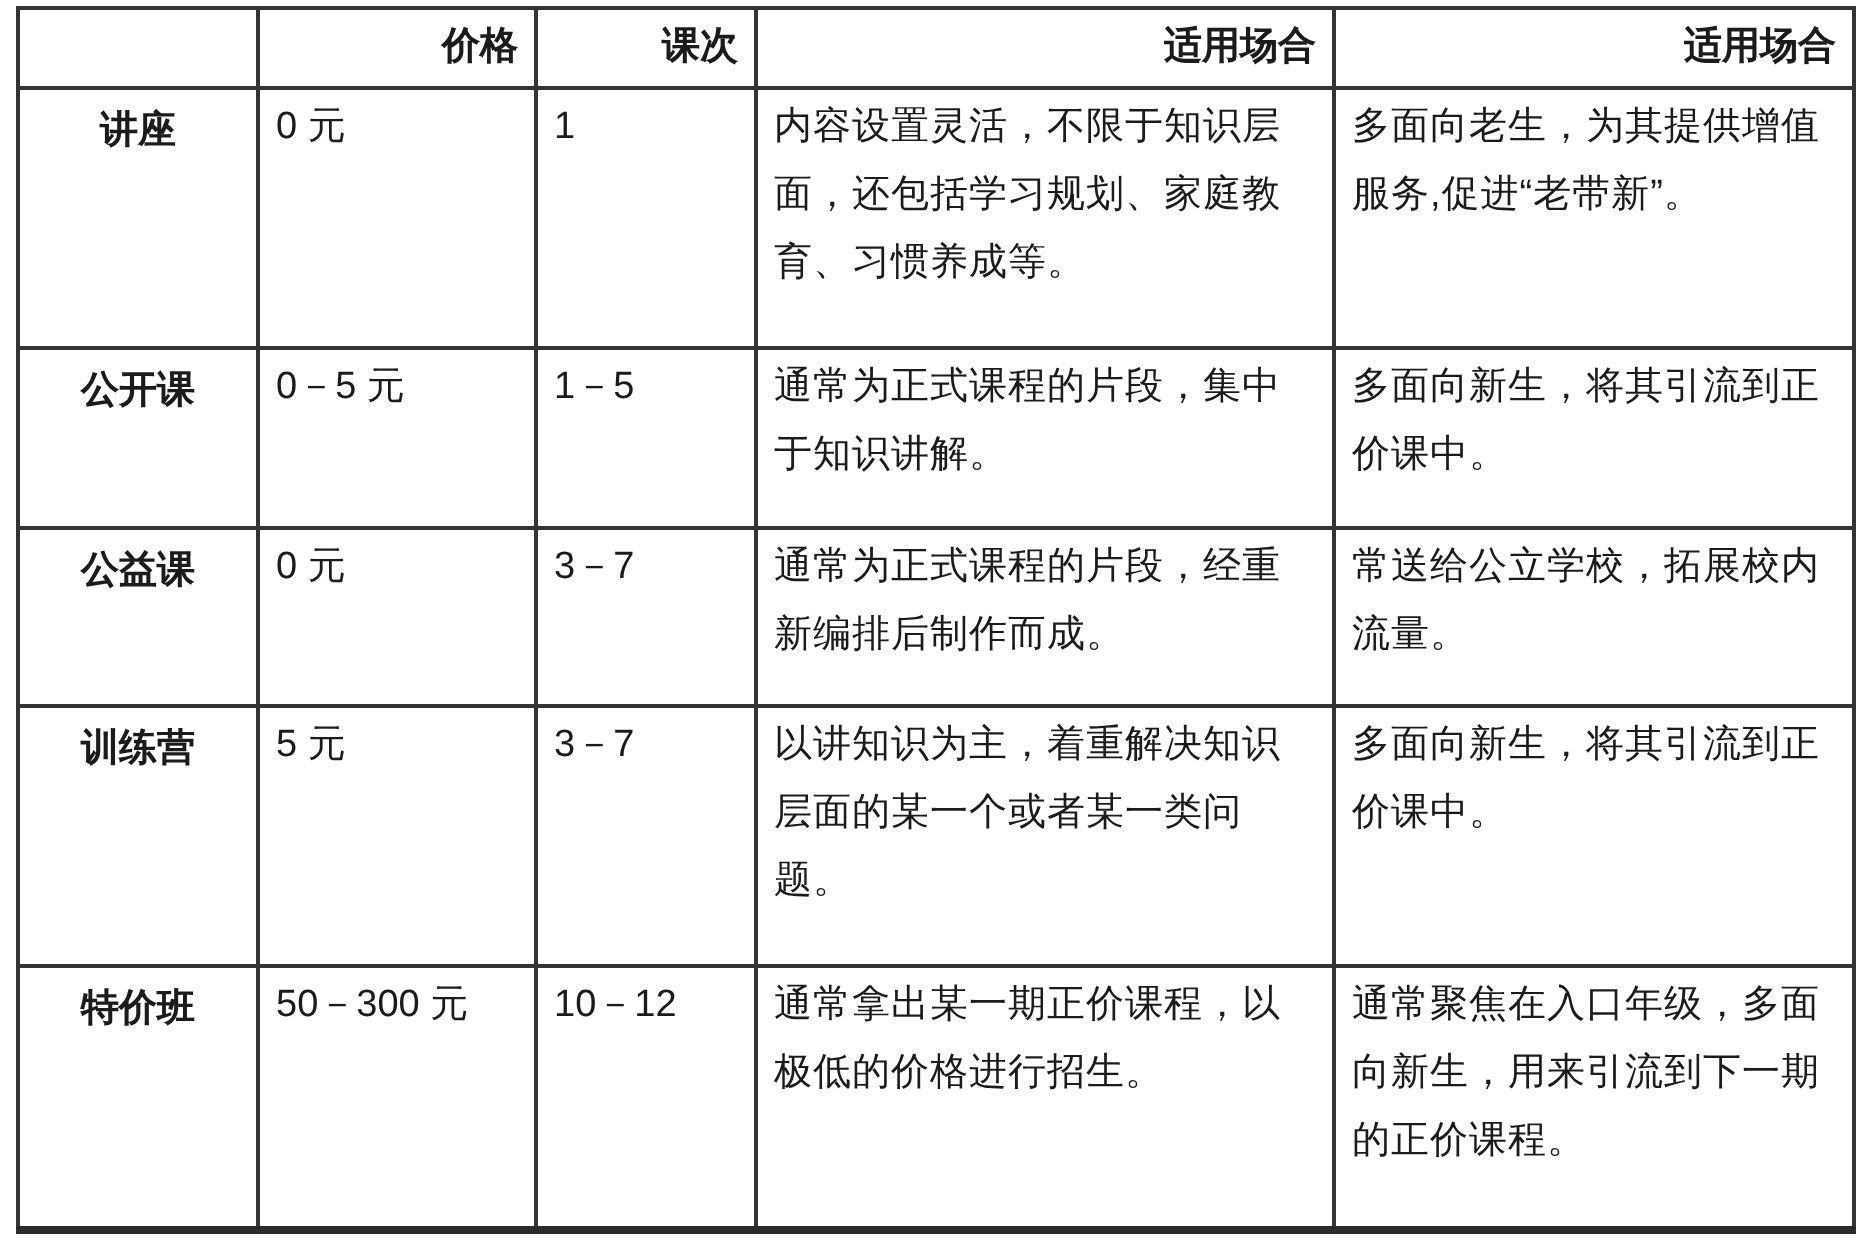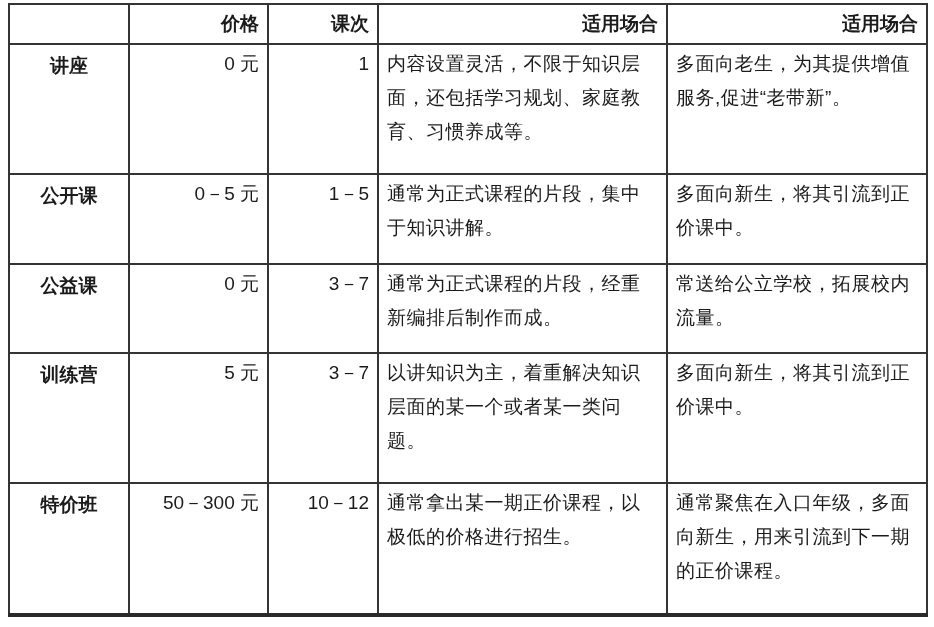--- a/index.html
+++ b/index.html
@@ -58,21 +58,21 @@
     padding: 2px 4px;
     vertical-align: middle;
     margin-top: 24px;
   }
   tbody th.type-cell {
     font-weight: bold;
     text-align: center;
     padding-top: 4px;
   }
   td.center-cell {
-    text-align: right;
+    text-align: left;
     padding-top: 4px;
   }
   td.text-cell {
     text-align: left;
     padding-top: 4px;
     letter-spacing: 0.5px;
     border-radius: 19px;
   }
   
   tr.row-h  { height: 30px;  }

